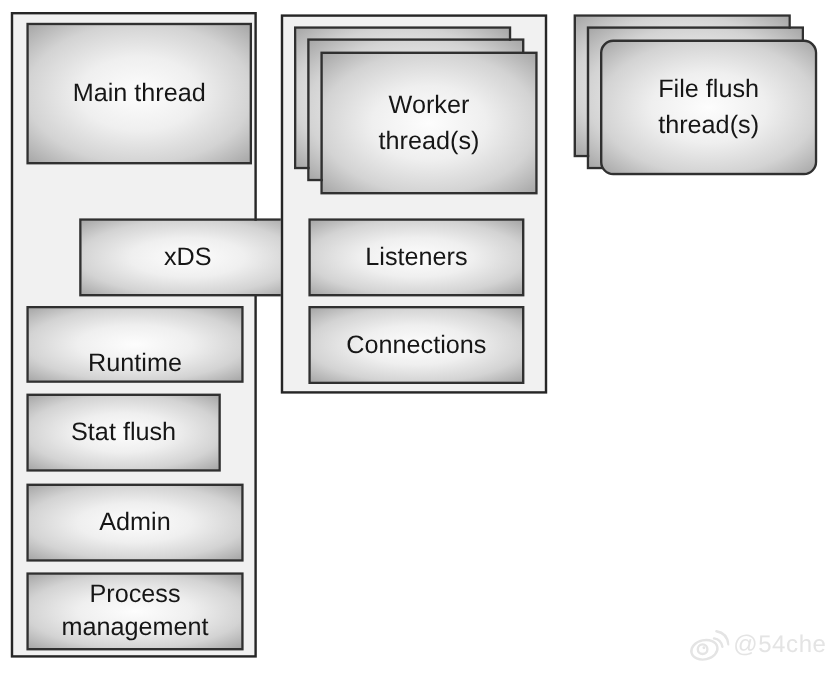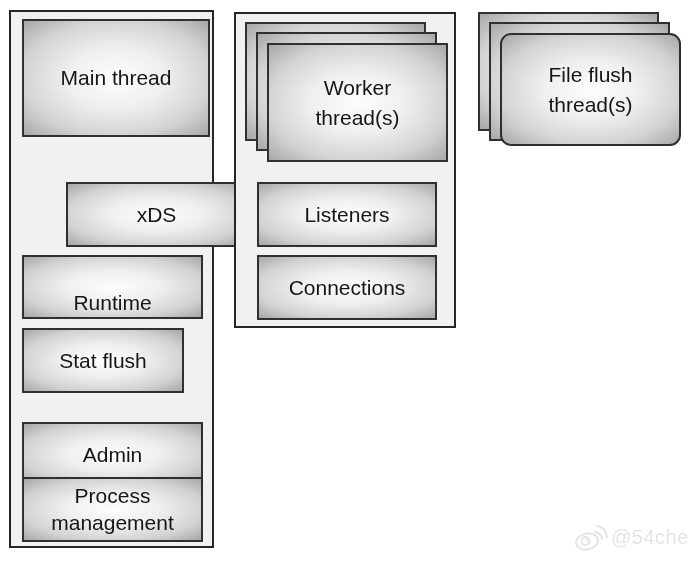--- a/index.html
+++ b/index.html
@@ -58,21 +58,21 @@
   </div>
   <div class="box" style="left:22px; top:182px; width:181px; height:65px;margin-left:44px;">
     <span>xDS</span>
   </div>
   <div class="box" style="left:22px; top:255px; width:181px; height:64px;align-items:flex-end;">
     <span>Runtime</span>
   </div>
   <div class="box" style="left:22px; top:328px; width:162px; height:65px;">
     <span>Stat flush</span>
   </div>
-  <div class="box" style="left:22px; top:422px; width:181px; height:65px;">
+  <div class="box" style="left:22px; top:403px; width:181px; height:65px;">
     <span>Admin</span>
   </div>
   <div class="box" style="left:22px; top:477px; width:181px; height:65px; line-height:1.25;">
     <span>Process
 management</span>
   </div>
 
   <section class="container" style="left:234px; top:12px; width:222px; height:316px;">
   </section>
   <div class="box" style="left:245px; top:22px; width:181px; height:119px;"></div>

